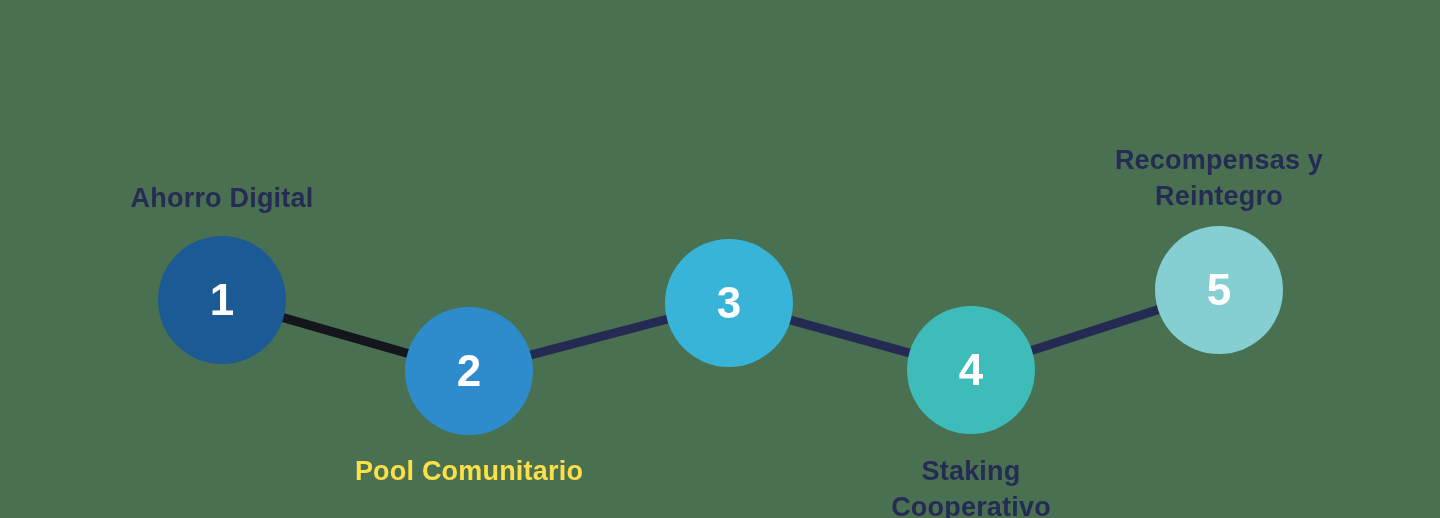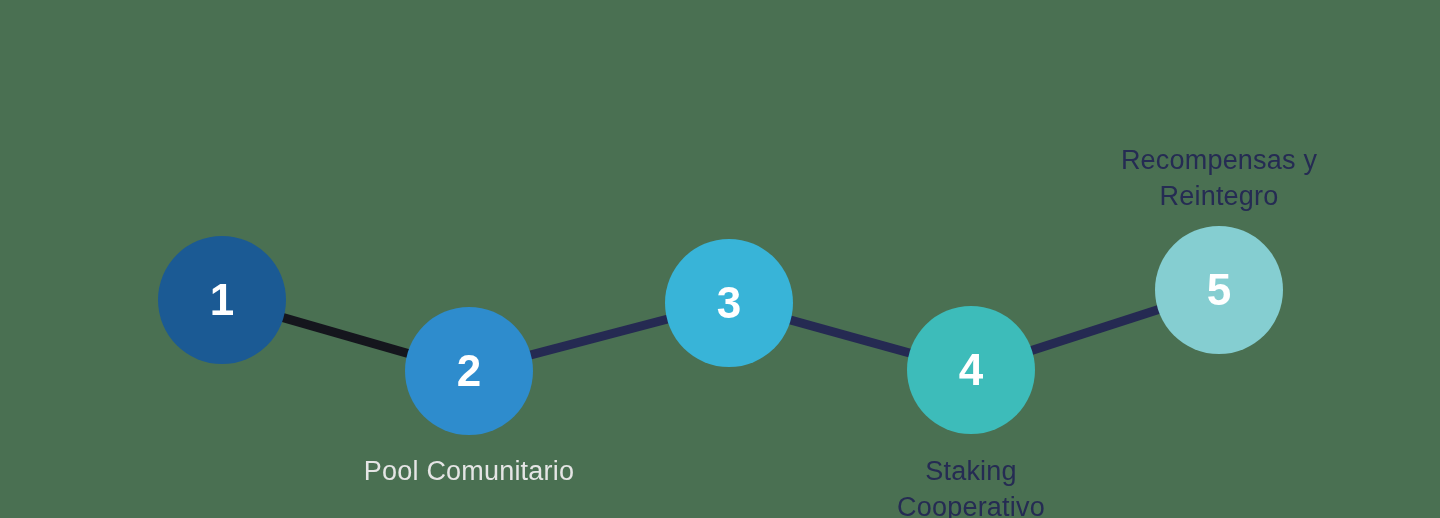--- a/index.html
+++ b/index.html
@@ -33,21 +33,21 @@
     color: #ffffff;
     font-size: 44px;
     font-weight: 700;
     line-height: 1;
   }
   .step-label {
     position: absolute;
     text-align: center;
     color: #252b53;
     font-size: 27px;
-    font-weight: 400;
+    font-weight: 700;
     line-height: 36px;
     letter-spacing: 0.2px;
   }
   
   .circle-1 { left: 158px; top: 236px; }
   .circle-2 { left: 405px; top: 307px; }
   .circle-3 { left: 665px; top: 239px; }
   .circle-4 { left: 907px; top: 306px; }
   .circle-5 { left: 1155px; top: 226px; }
 
@@ -62,25 +62,26 @@
 
 <div class="canvas" style="background-color: rgb(74, 112, 82);">
 
   <svg class="connectors" viewBox="0 0 1440 518" xmlns="http://www.w3.org/2000/svg">
     <line x1="222" y1="300" x2="469" y2="371" stroke-width="9" stroke="#15161d"></line>
     <line x1="469" y1="371" x2="729" y2="303" stroke-width="9" stroke="#252a52"></line>
     <line x1="729" y1="303" x2="971" y2="370" stroke-width="9" stroke="#252a52"></line>
     <line x1="971" y1="370" x2="1219" y2="290" stroke-width="9" stroke="#252a52"></line>
   </svg>
 
+  <div class="step-label label-1" style="color: rgb(37, 43, 83);">Ahorro Digital</div>
   <div class="circle circle-1" style="background-color: rgb(27, 90, 148);">
     <span class="num" style="color: rgb(255, 255, 255);">1</span>
   </div>
 
-  <div class="step-label label-2" style="color: #e5e5e5;">Pool Comunitario</div>
+  <div class="step-label label-2" style="color: #fde047;">Pool Comunitario</div>
   <div class="circle circle-2" style="background-color: rgb(46, 140, 205);">
     <span class="num" style="color: rgb(255, 255, 255);">2</span>
   </div>
 
   <div class="circle circle-3" style="background-color: rgb(56, 180, 216);">
     <span class="num" style="color: rgb(255, 255, 255);">3</span>
   </div>
 
   <div class="step-label label-4" style="color: rgb(37, 43, 83);">Staking Cooperativo</div>
   <div class="circle circle-4" style="background-color: rgb(61, 188, 186);">

